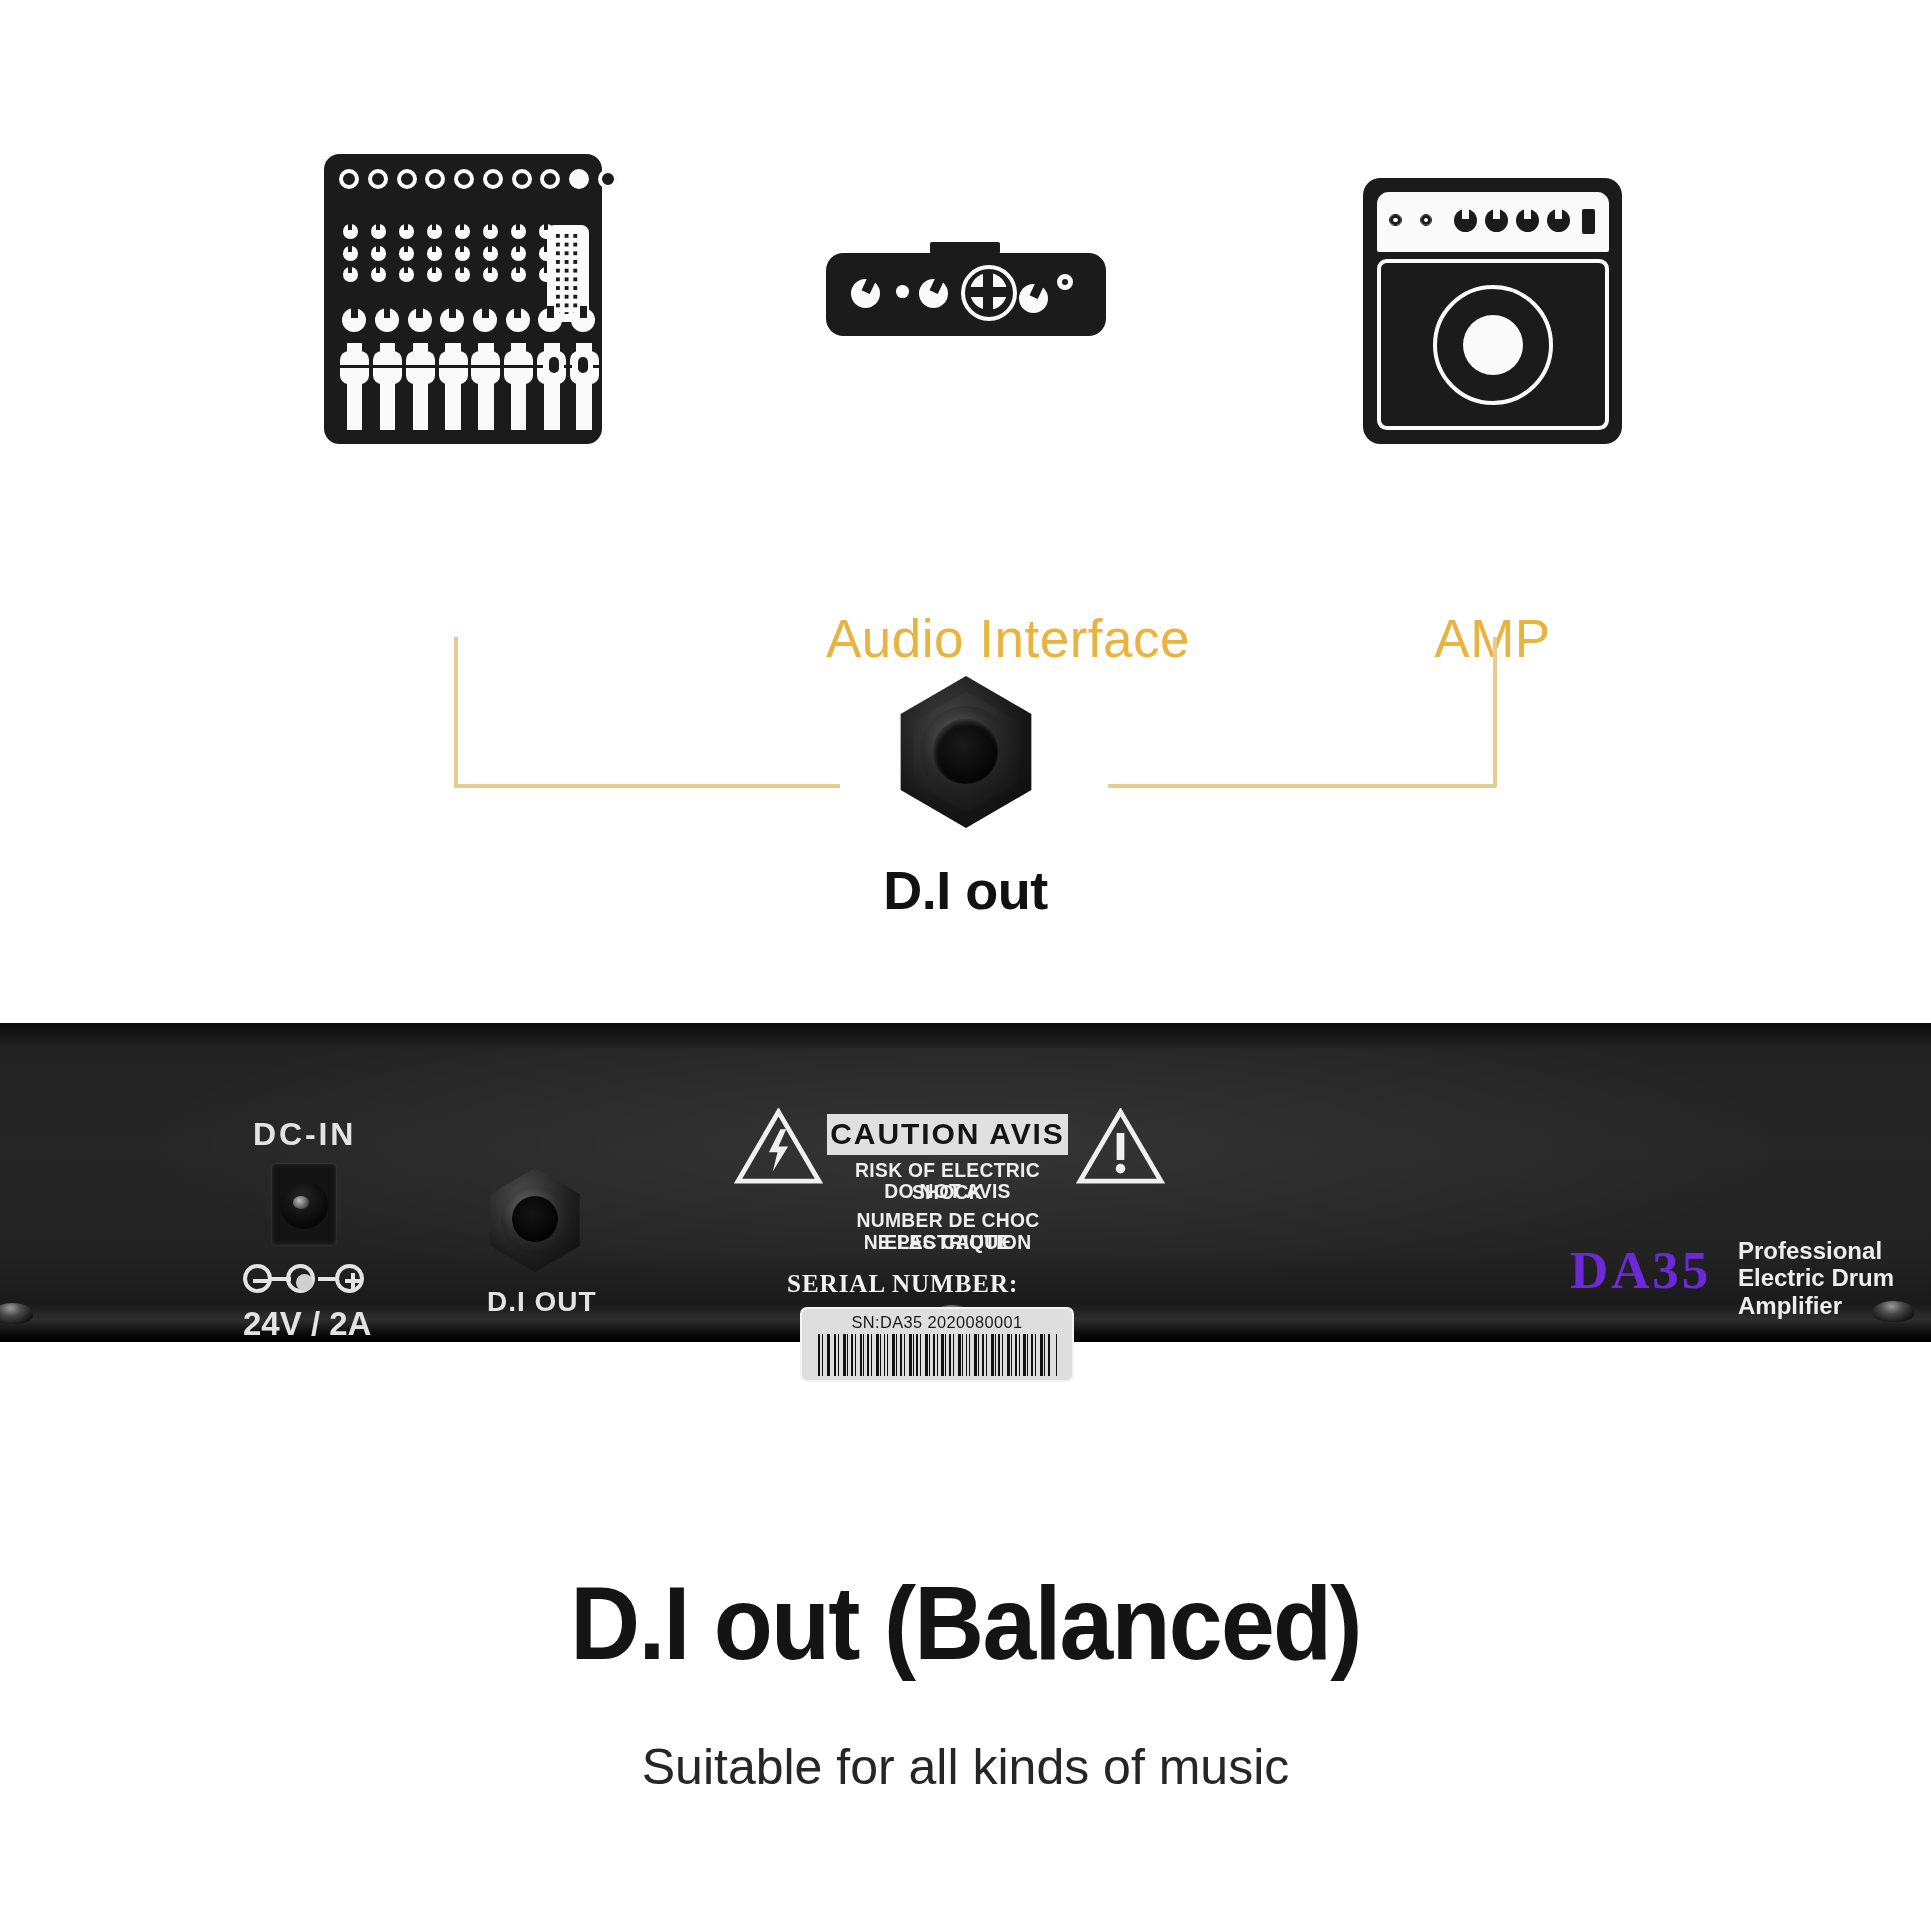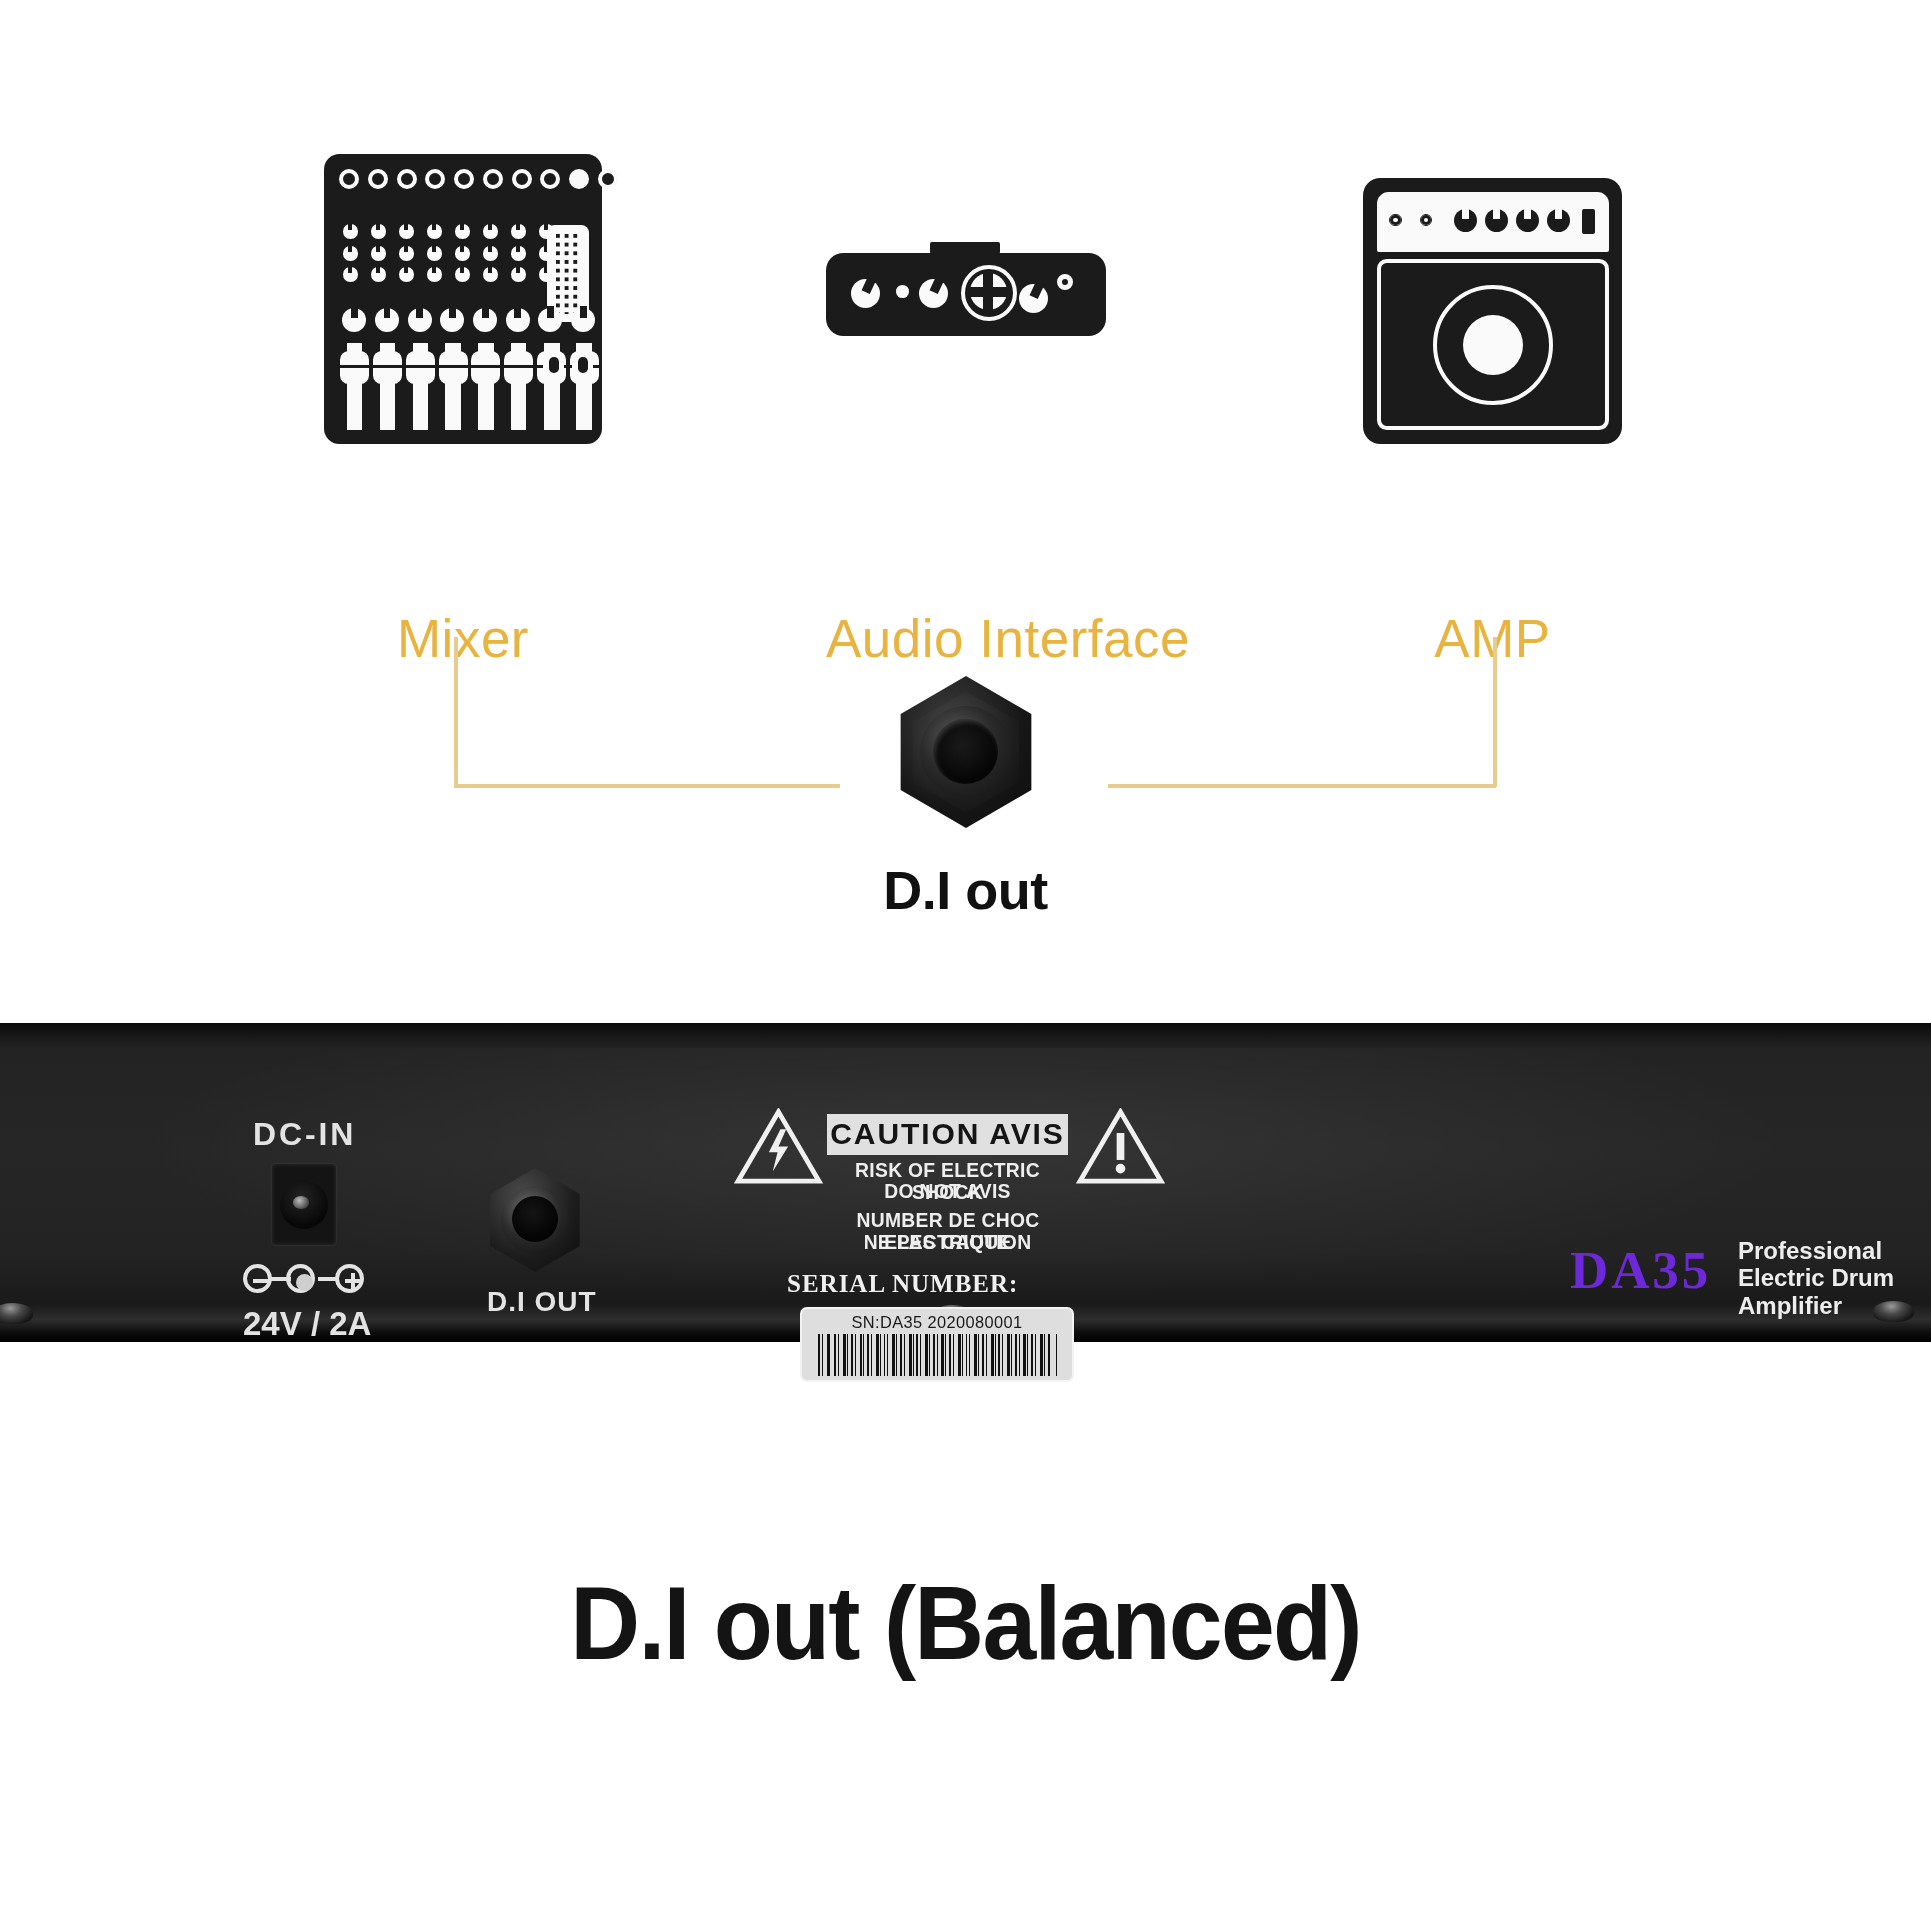--- a/index.html
+++ b/index.html
@@ -415,21 +415,20 @@
           <div class="mixer-row" style="left:224px; top:189px; gap:17.4px;">
             <div class="fader thin">
                 <div class="cap"></div>
               </div>
             <div class="fader thin">
                 <div class="cap"></div>
               </div>
           </div>
         </div>
       </div>
-      <div class="device-label">Mixer</div>
     </div>
 
     <div class="device-col" style="left:826px; top:0; width:280px;">
       <div class="icon-wrap" style="height:299px; align-items:center;">
         <div class="audioif">
           <div class="bar"></div>
           <div class="body">
             <div class="ai-knob" style="left:25px; top:26px;"></div>
             <div class="ai-dot" style="left:70px; top:32px;"></div>
             <div class="ai-knob" style="left:93px; top:26px;"></div>
@@ -549,15 +548,16 @@
         <div class="barcode-strip"></div>
       </div>
     </div>
 
     <div class="model">DA35</div>
     <div class="model-sub1">Professional</div>
     <div class="model-sub2">Electric Drum Amplifier</div>
   </div>
 
   <div class="headline">D.I out (Balanced)</div>
+  <div class="subline">Suitable for all kinds of music</div>
 
 </div>
 
 
 </body></html>

